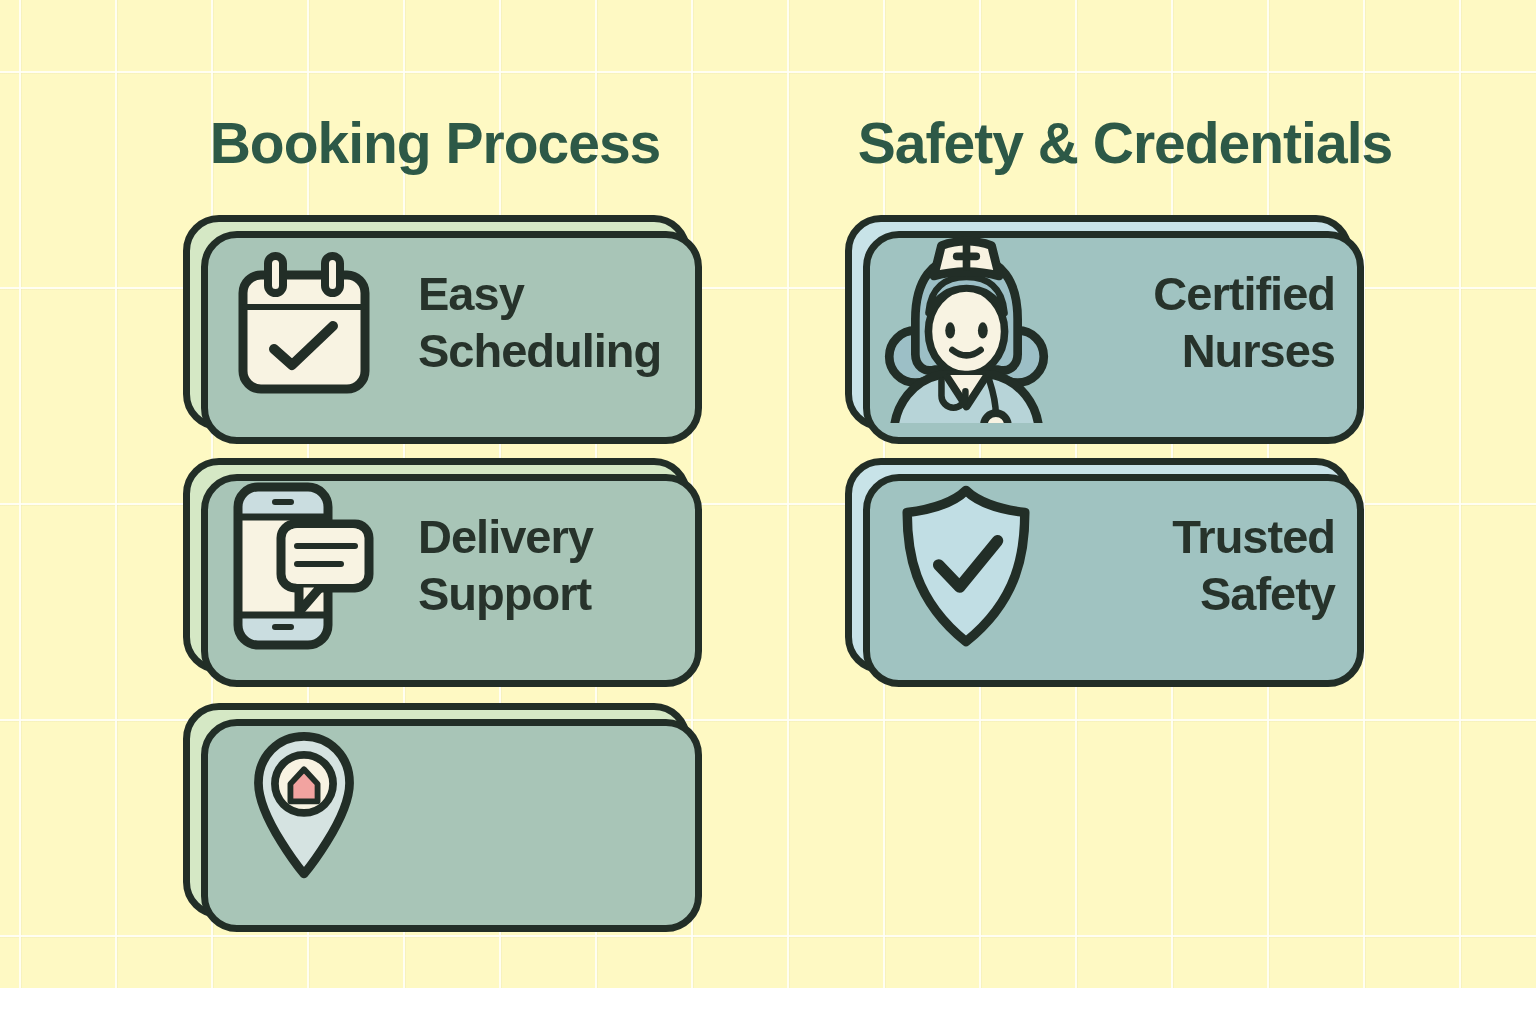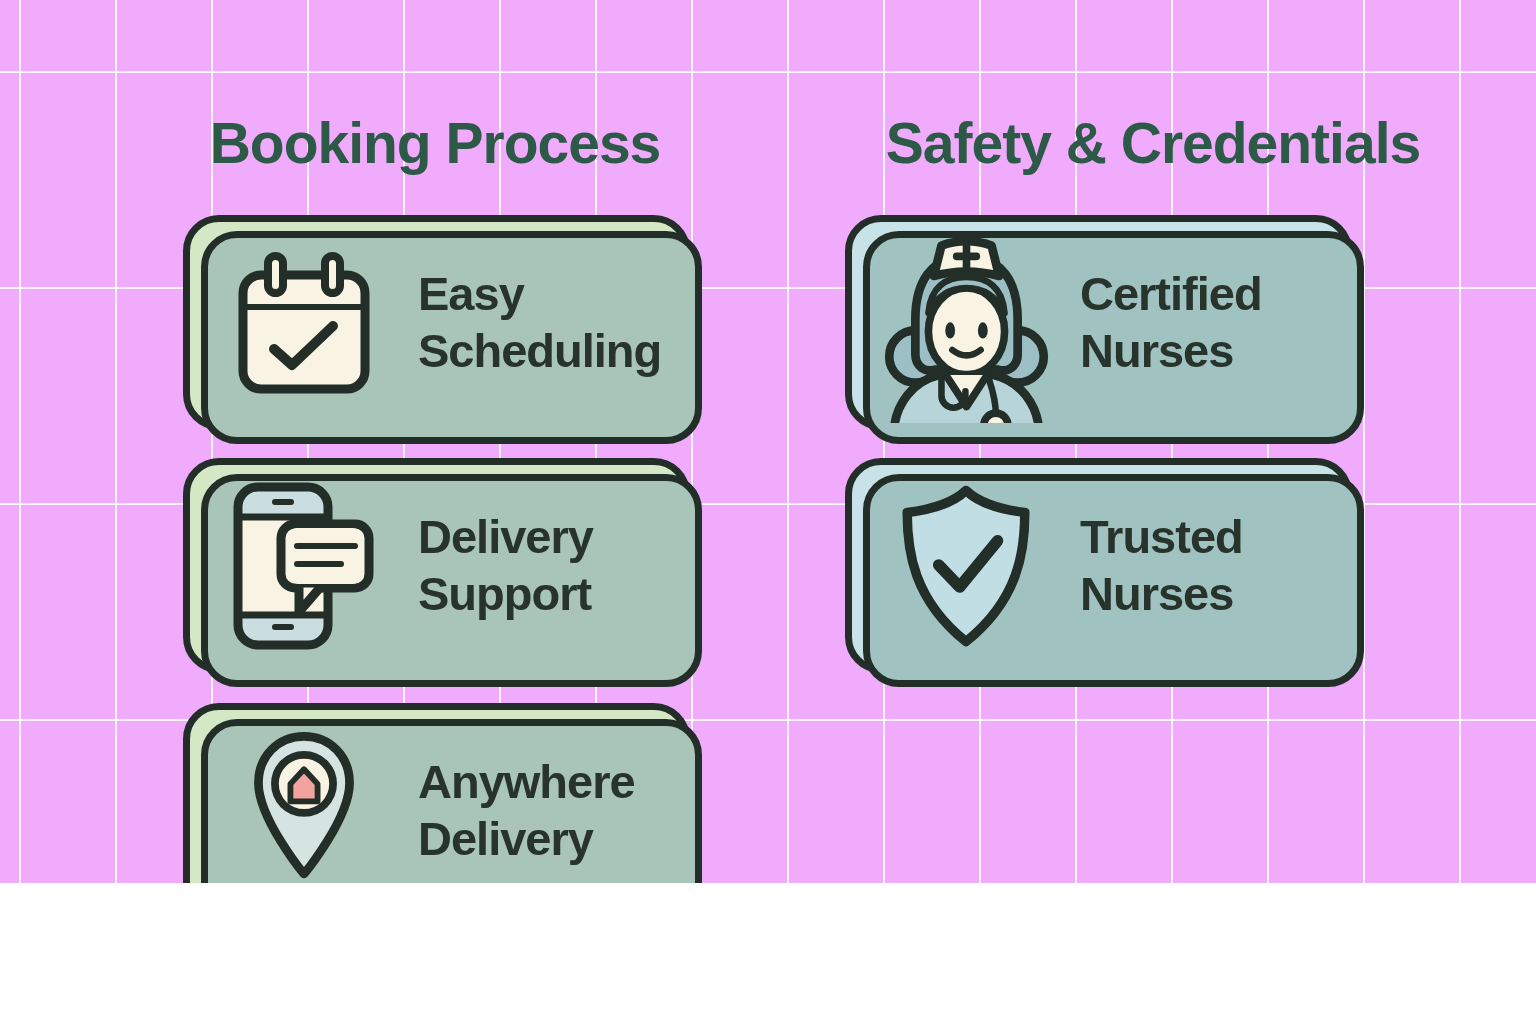--- a/index.html
+++ b/index.html
@@ -1,19 +1,19 @@
 <!DOCTYPE html>
 <html><head>
 <meta charset="utf-8">
 <style>
   html,body { margin:0; padding:0; }
   .stage {
     position:relative;
-    width:1536px; height:883px;
-    background:#f0abfc;
+    width:1536px; height:988px;
+    background:#fef9c3;
     overflow:hidden;
     font-family:"Liberation Sans", sans-serif;
   }
   
   .stage::before {
     content:"";
     position:absolute; inset:0;
     background-image:
       linear-gradient(to right, rgba(255,255,250,0.85) 2px, rgba(255,255,250,0) 2px),
       linear-gradient(to bottom, rgba(255,255,250,0.85) 2px, rgba(255,255,250,0) 2px),
@@ -27,21 +27,21 @@
   .col-heading {
     position:absolute;
     top:110px;
     text-align:center;
     font-size:57px;
     font-weight:bold;
     letter-spacing:-1px;
     color:#2d5947;
   }
   .heading-left  { left:150px; width:570px; }
-  .heading-right { left:848px; width:610px; }
+  .heading-right { left:820px; width:610px; }
 
   .card {
     position:absolute;
     width:507px; height:215px;
     border:7px solid #222e27;
     border-radius:36px;
     box-sizing:border-box;
     display:flex;
     align-items:center;
     z-index:0;
@@ -55,21 +55,21 @@
     border-radius:36px;
     box-sizing:border-box;
     z-index:-1;
   }
   .card.green { background:#d5e8c5; }
   .card.green::before { background:#a8c5b7; }
   .card.blue  { background:#c8e3e8; }
   .card.blue::before  { background:#a0c3c1; }
 
   .col-left  { left:183px; }
-  .col-right { left:845px; }
+  .col-right { left:845px;text-align:right; }
   .row-1 { top:215px; }
   .row-2 { top:458px; }
   .row-3 { top:703px; }
 
   .icon-box {
     width:228px;
     flex:0 0 228px;
     display:flex;
     align-items:center;
     justify-content:center;
@@ -139,21 +139,20 @@
   </div>
 
   <div class="card green col-left row-3">
     <div class="icon-box">
       <svg width="126" height="166" viewBox="0 0 130 170">
         <path class="fil" d="M65 8 C38 8 18 29 18 56 C18 93 65 150 65 150 C65 150 112 93 112 56 C112 29 92 8 65 8 Z" fill="#d5e3e1" stroke-width="9"></path>
         <circle class="fil" cx="65" cy="57" r="30" fill="#f8f3e2" stroke-width="8"></circle>
         <path class="fil" d="M51 75 V57 L65 42 L79 57 V75 Z" fill="#f2a3a0" stroke-width="6"></path>
       </svg>
     </div>
-    <div class="card-label">Anywhere Delivery</div>
   </div>
 
   <div class="card blue col-right row-1">
     <div class="icon-box clip-bottom">
       <svg width="185" height="207" viewBox="0 0 170 190">
         <circle class="fil" cx="38" cy="118" r="24" fill="#9cbfc6" stroke-width="8"></circle>
         <circle class="fil" cx="132" cy="118" r="24" fill="#9cbfc6" stroke-width="8"></circle>
         <path class="fil" d="M85 26 C52 26 38 50 38 84 L38 116 C38 127 47 133 56 130 L114 130 C123 133 132 127 132 116 L132 84 C132 50 118 26 85 26 Z" fill="#9cbfc6" stroke-width="8"></path>
         <ellipse class="fil" cx="85" cy="95" rx="35" ry="40" fill="#f8f3e2" stroke-width="7"></ellipse>
         <path class="fil" d="M50 78 C52 54 66 45 85 45 C104 45 118 54 120 78 C112 62 100 55 85 55 C70 55 58 62 50 78 Z" fill="#9cbfc6" stroke-width="6"></path>
@@ -173,17 +172,17 @@
     <div class="card-label">Certified Nurses</div>
   </div>
 
   <div class="card blue col-right row-2">
     <div class="icon-box">
       <svg width="148" height="168" viewBox="0 0 140 160">
         <path class="fil" d="M70 8 C80 18 100 26 126 29 C126 66 120 112 70 152 C20 112 14 66 14 29 C40 26 60 18 70 8 Z" fill="#c1dee4" stroke-width="9"></path>
         <polyline class="ln" points="44,79 64,100 100,56" stroke-width="11"></polyline>
       </svg>
     </div>
-    <div class="card-label">Trusted Nurses</div>
+    <div class="card-label">Trusted Safety</div>
   </div>
 
 
 </div>
 
 </body></html>

